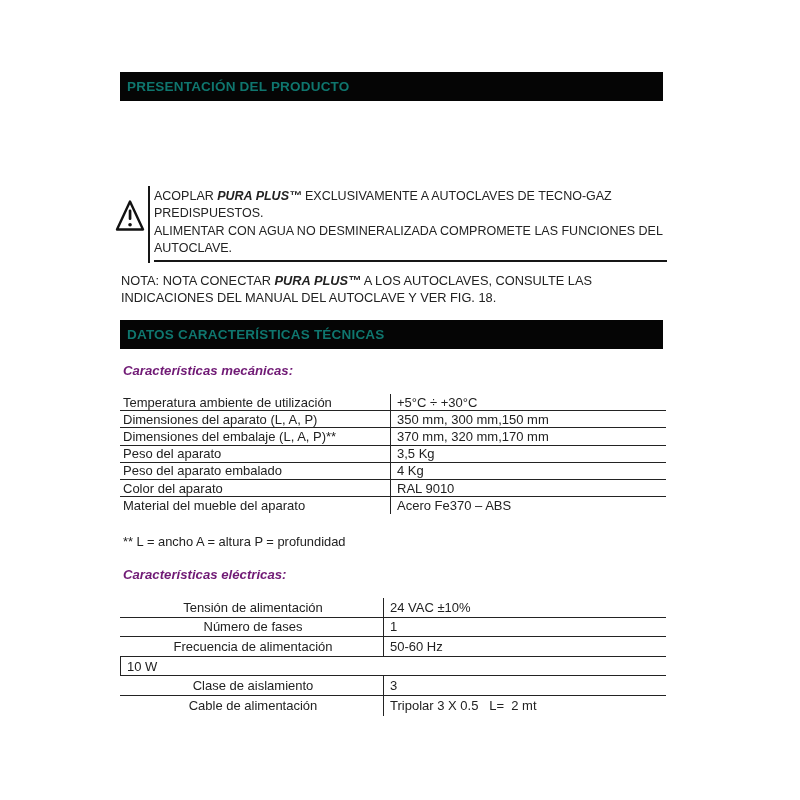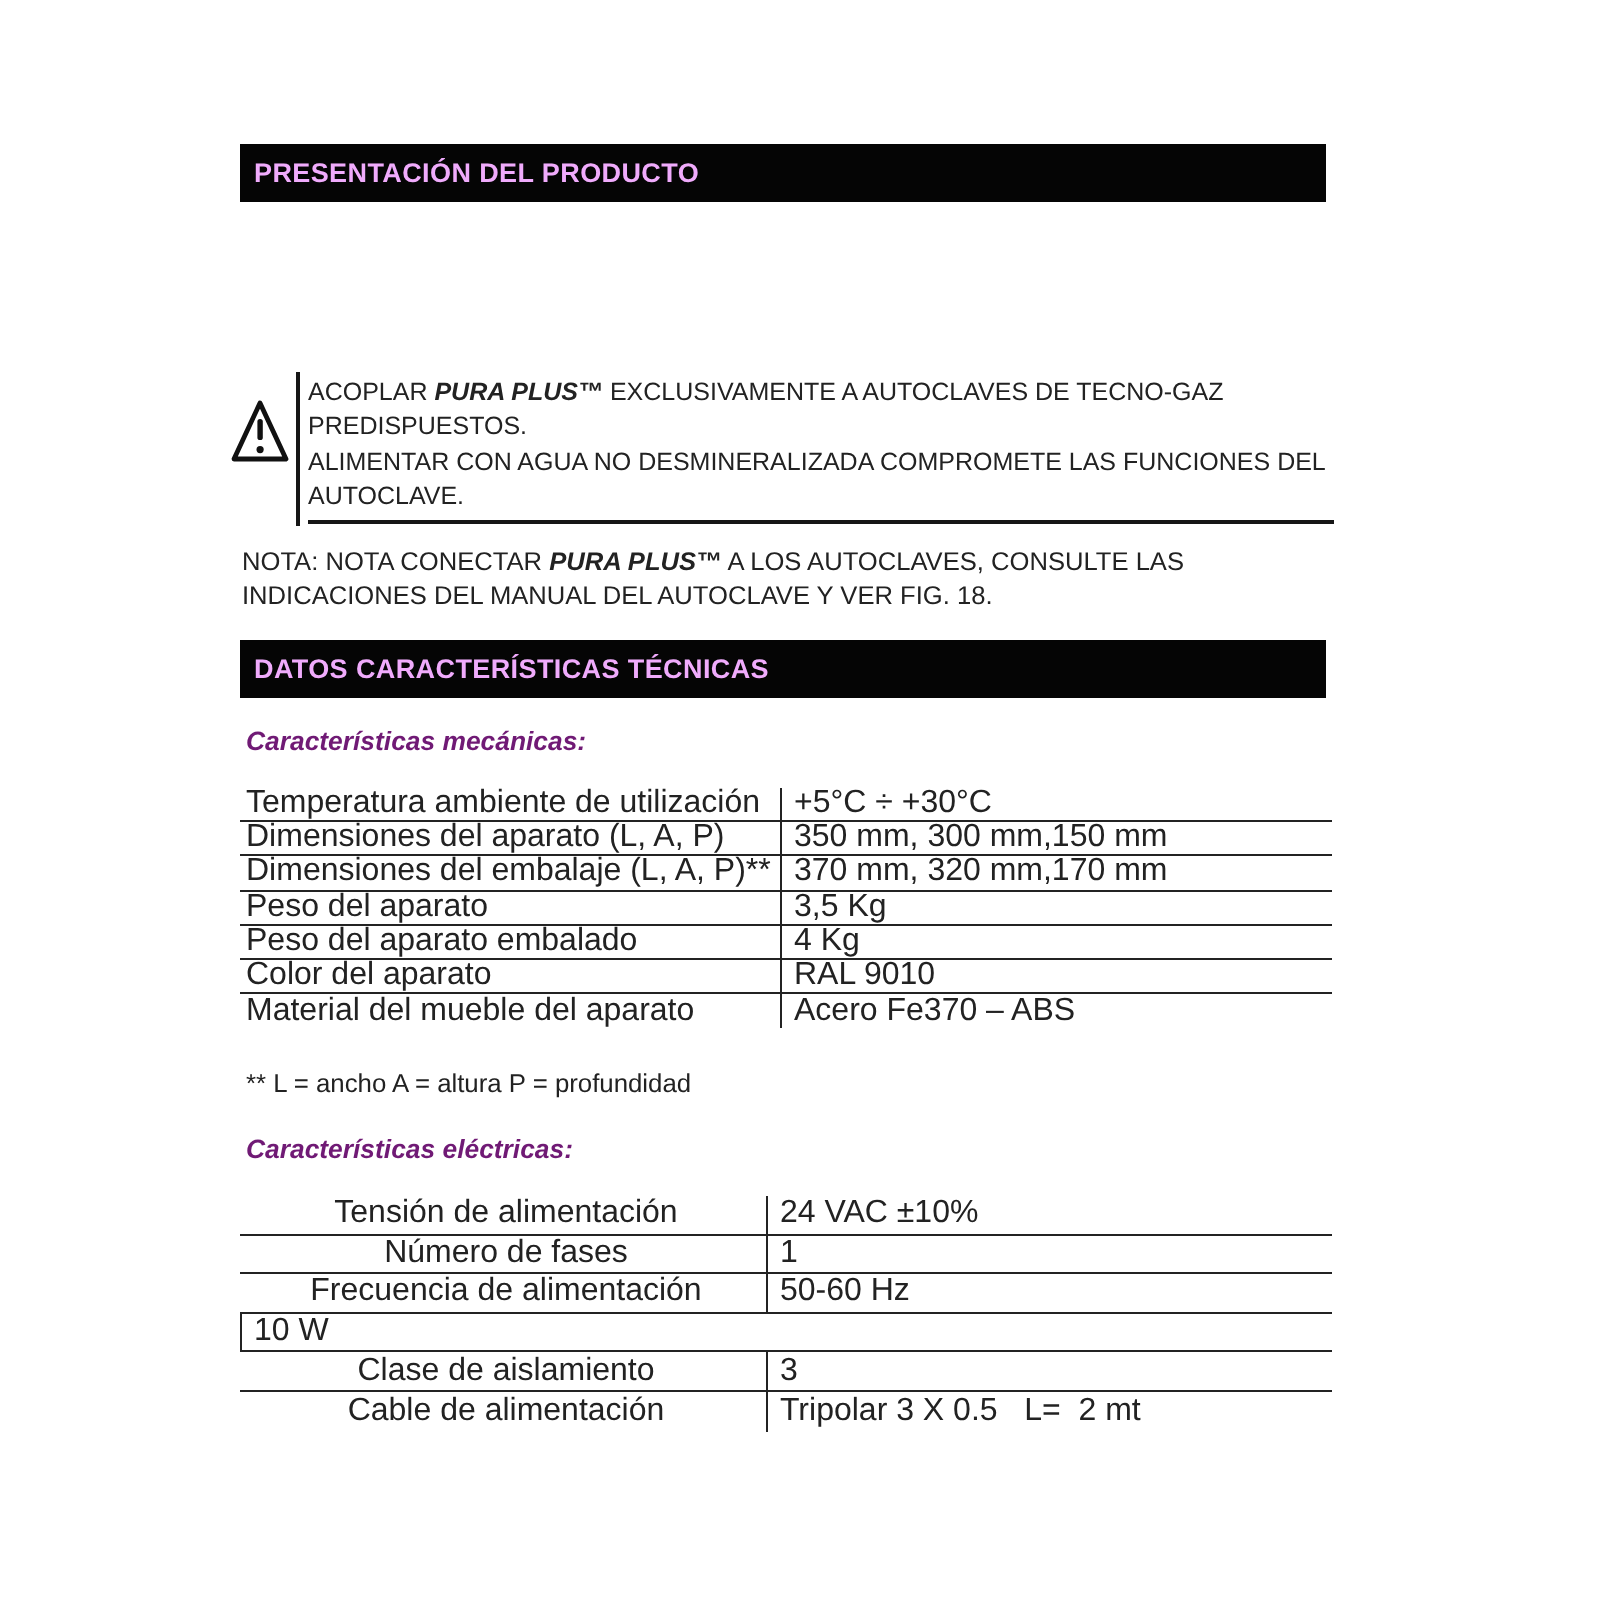--- a/index.html
+++ b/index.html
@@ -2,21 +2,21 @@
 <html><head>
 <meta charset="utf-8">
 <style>
   html, body { margin: 0; padding: 0; background: #ffffff; }
   .page {
     position: relative; width: 800px; height: 800px; background: #ffffff;
     font-family: "Liberation Sans", sans-serif; color: #222222; overflow: hidden;
   }
   .bar {
     position: absolute; left: 120px; width: 543px; height: 29px;
-    background: #050505; color: #f0abfc; font-weight: bold; font-size: 13.5px;
+    background: #050505; color: #0f766e; font-weight: bold; font-size: 13.5px;
     line-height: 29px; padding-left: 7px; box-sizing: border-box; letter-spacing: .2px;
   }
   #bar1 { top: 72px; }
   #bar2 { top: 320px; }
 
   .para { position: absolute; margin: 0; font-size: 13px; line-height: 17.3px; white-space: pre-line; }
   .bi { font-weight: bold; font-style: italic; }
 
   #p1 { left: 121px; top: 112px; width: 556px; }
 
@@ -30,21 +30,21 @@
 
   #note { left: 121px; top: 272px; width: 505px; font-size: 12.8px; }
 
   .subhead {
     position: absolute; margin: 0; font-size: 13.2px;
     font-weight: bold; font-style: italic; color: #701a75;
   }
   #mech-heading { left: 123px; top: 363px; }
   #elec-heading { left: 123px; top: 567px; }
 
-  .spec-table { position: absolute; left: 120px; width: 546px; font-size: 16px; }
+  .spec-table { position: absolute; left: 120px; width: 546px; font-size: 13px; }
   #mech-table { top: 394px; }
   #elec-table { top: 598px; text-align: center; }
   .trow { display: flex; align-items: center; box-sizing: border-box; }
   #mech-table .trow { height: 17.2px; }
   #elec-table .trow { height: 19.6px; }
   .trow:not(:last-child) { border-bottom: 1.5px solid #232323; }
   .tlabel { box-sizing: border-box; padding-left: 3px; white-space: nowrap; }
   #mech-table .tlabel { width: 270px; }
   #elec-table .tlabel { width: 263px; }
   .tvalue {

